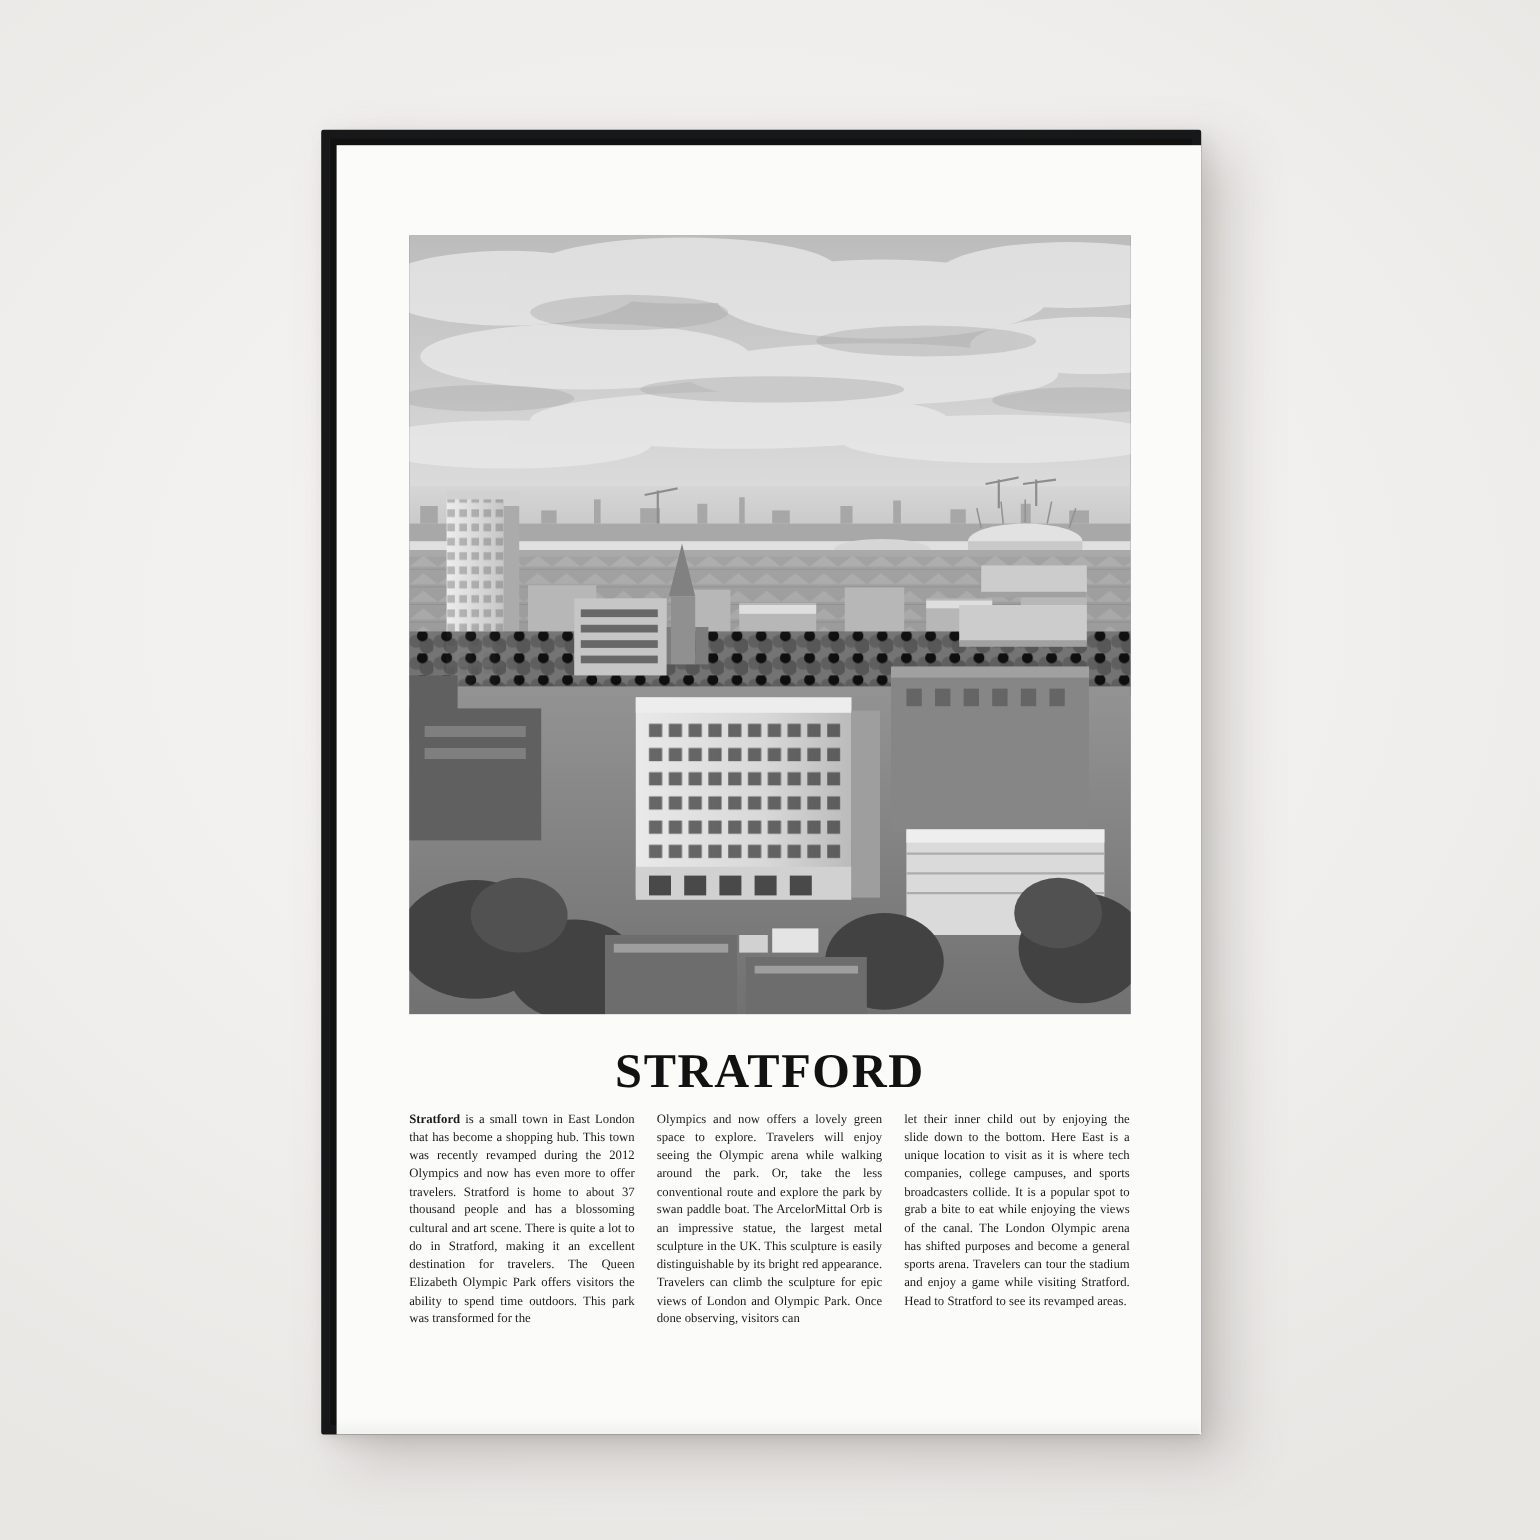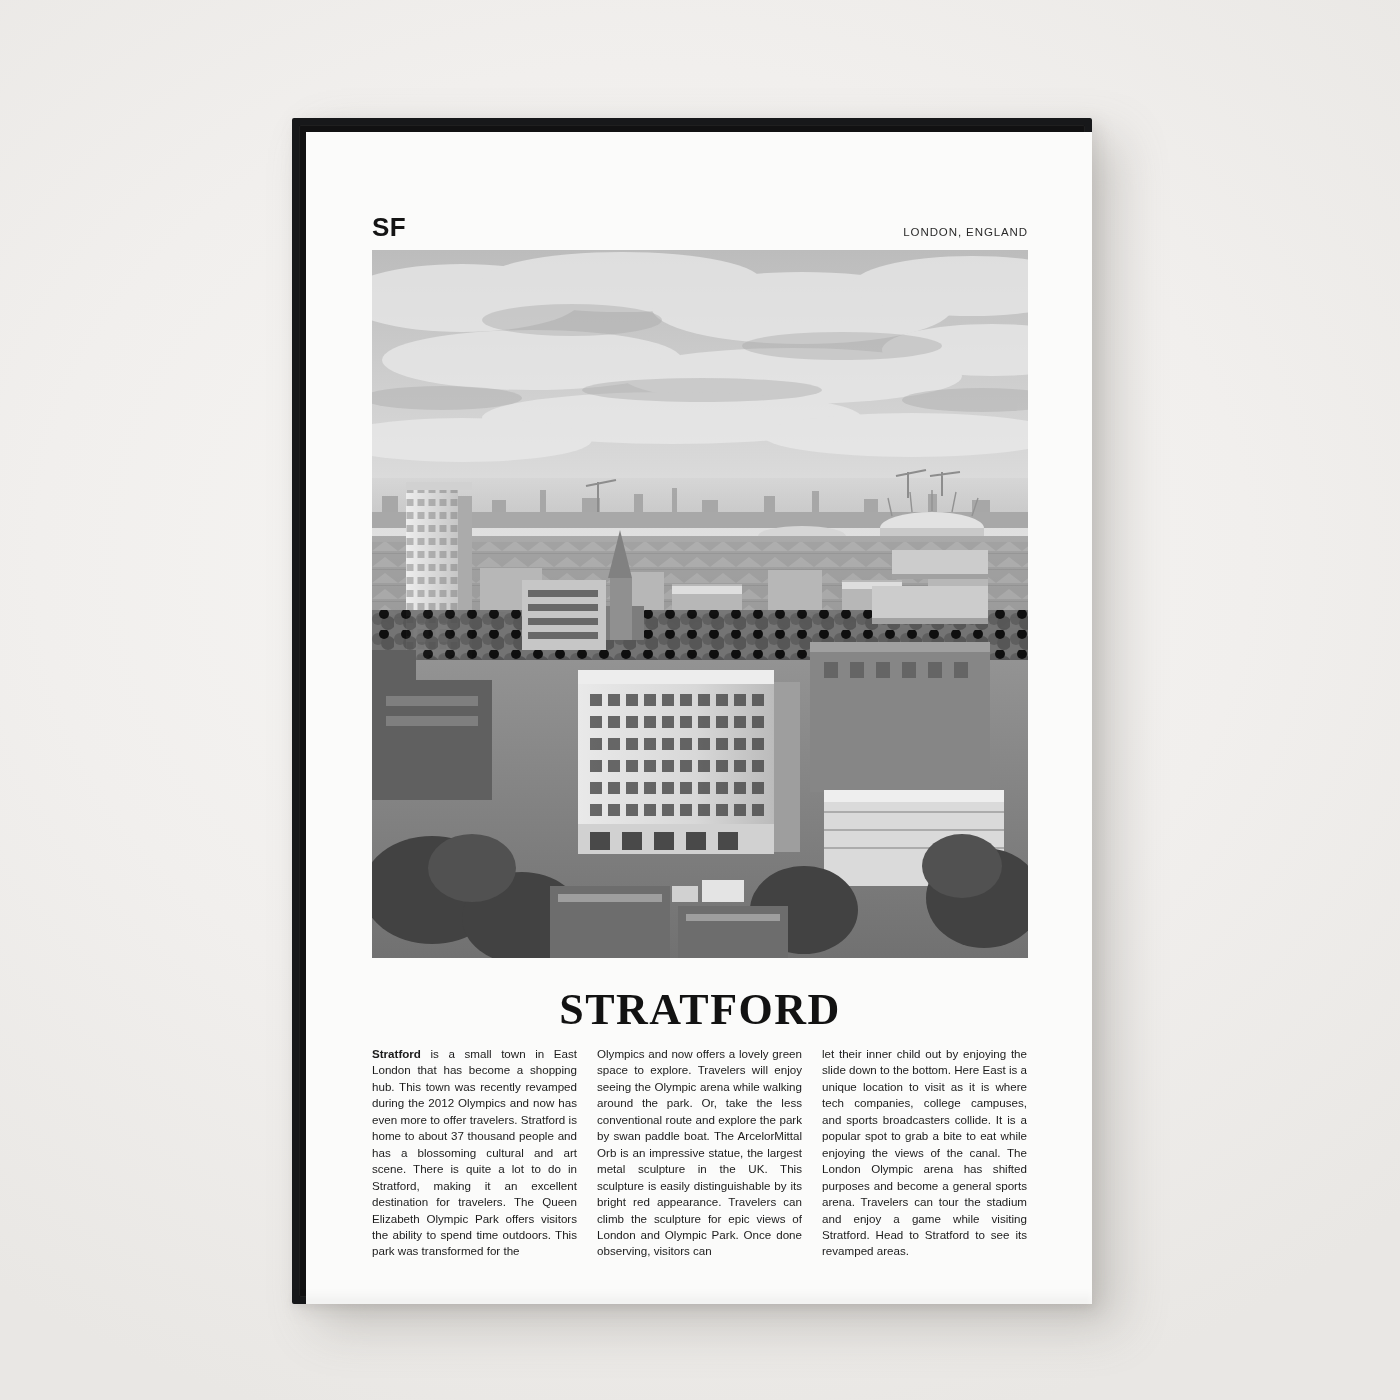--- a/index.html
+++ b/index.html
@@ -130,21 +130,21 @@
   }
 
   
   #poster-body {
     display: flex;
     gap: 20px;
     width: 656px;
   }
   .body-col {
     width: 205px;
-    font-family: Liberation Sans, sans-serif;
+    font-family: Liberation Serif, serif;
     font-size: 11.6px;
     line-height: 1.42;
     color: #1b1b1b;
     text-align: justify;
     text-justify: inter-word;
     hyphens: auto;
   }
   .body-col b { font-weight: bold; }
 
   
@@ -164,24 +164,20 @@
 <div id="scene">
 
   <div id="frame-shadow"></div>
 
   <div id="frame">
 
     <div id="poster">
 
       <div id="poster-inner">
 
-        <div id="poster-header">
-          <div id="brand">SF</div>
-          <div id="locale">LONDON, ENGLAND</div>
-        </div>
 
         <div id="photo-wrap">
           <div id="photo">
             <svg viewBox="0 0 656 708" preserveAspectRatio="none" aria-hidden="true">
               <defs>
                 <linearGradient id="sky" x1="0" y1="0" x2="0" y2="1">
                   <stop offset="0%" stop-color="#b9bcc0"></stop>
                   <stop offset="35%" stop-color="#c9ccd0"></stop>
                   <stop offset="70%" stop-color="#d9dbde"></stop>
                   <stop offset="100%" stop-color="#e3e4e6"></stop>

